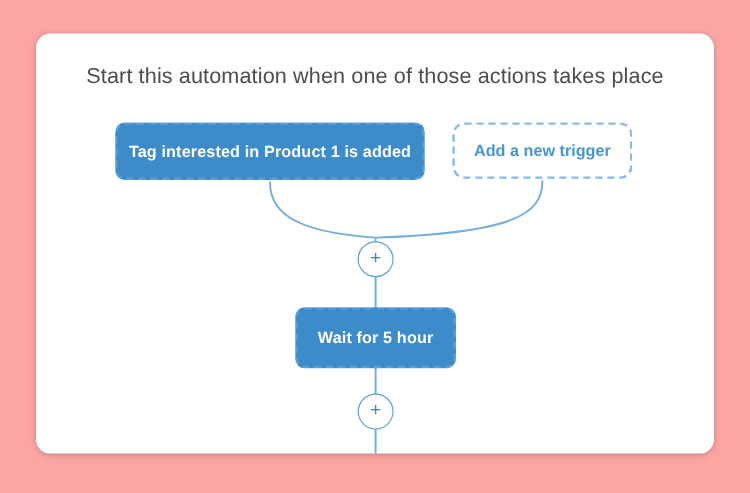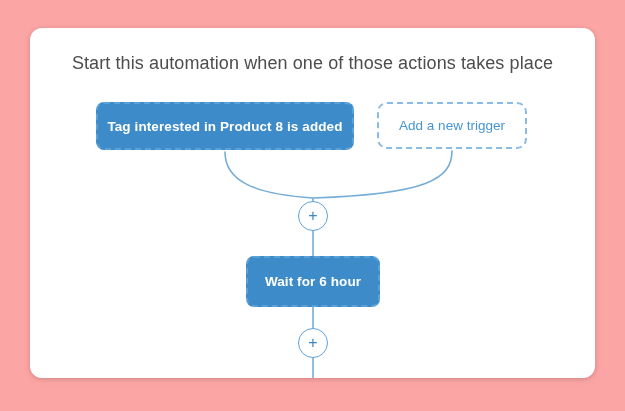--- a/index.html
+++ b/index.html
@@ -26,21 +26,21 @@
     pointer-events:none;}
   .block{position:absolute;display:flex;align-items:center;justify-content:center;
     background:var(--blue-fill);border:2px dashed var(--blue-dash);
     border-radius:8px;color:#ffffff;font-size:13.5px;font-weight:600;
     letter-spacing:.1px;cursor:pointer;text-align:center;}
   .block-trigger{left:66px;top:74px;width:258px;height:48px;}
   .block-wait{left:216px;top:228px;width:134px;height:51px;}
   .ghost{position:absolute;left:347px;top:74px;width:150px;height:47px;
     display:flex;align-items:center;justify-content:center;background:#ffffff;
     border:2px dashed var(--ghost-dash);border-radius:10px;
-    color:var(--link-blue);font-size:13.5px;font-weight:400;cursor:pointer;}
+    color:var(--link-blue);font-size:13.5px;font-weight:700;cursor:pointer;}
   .node{position:absolute;width:30px;height:30px;border-radius:50%;
     background:#ffffff;border:1.5px solid var(--node-stroke);
     display:flex;align-items:center;justify-content:center;cursor:pointer;
     color:var(--plus-blue);font-size:16px;font-weight:400;line-height:1;
     padding-bottom:1px;}
   .node-top{left:268px;top:173px;}
   .node-bottom{left:268px;top:300px;}
 </style>
 </head>
 <body>
@@ -54,33 +54,33 @@
       <g fill="none" stroke="#74add9" stroke-width="1.6" stroke-linecap="round">
         <path d="M 195 124 C 195 153, 224 166, 283 170 L 283 174"></path>
         <path d="M 422 123 C 422 151, 397 166, 284 170"></path>
         <path d="M 283 203 L 283 228"></path>
         <path d="M 283 279 L 283 301"></path>
         <path d="M 283 330 L 283 350"></path>
       </g>
     </svg>
 
     <div class="block block-trigger">
-      <span>Tag interested in Product 8 is added</span>
+      <span>Tag interested in Product 1 is added</span>
     </div>
 
     <div class="ghost">
       <span>Add a new trigger</span>
     </div>
 
     <div class="node node-top">
       <span>+</span>
     </div>
 
     <div class="block block-wait">
-      <span>Wait for 6 hour</span>
+      <span>Wait for 5 hour</span>
     </div>
 
     <div class="node node-bottom">
       <span>+</span>
     </div>
 
   </div>
 </div>
 
 </body></html>

